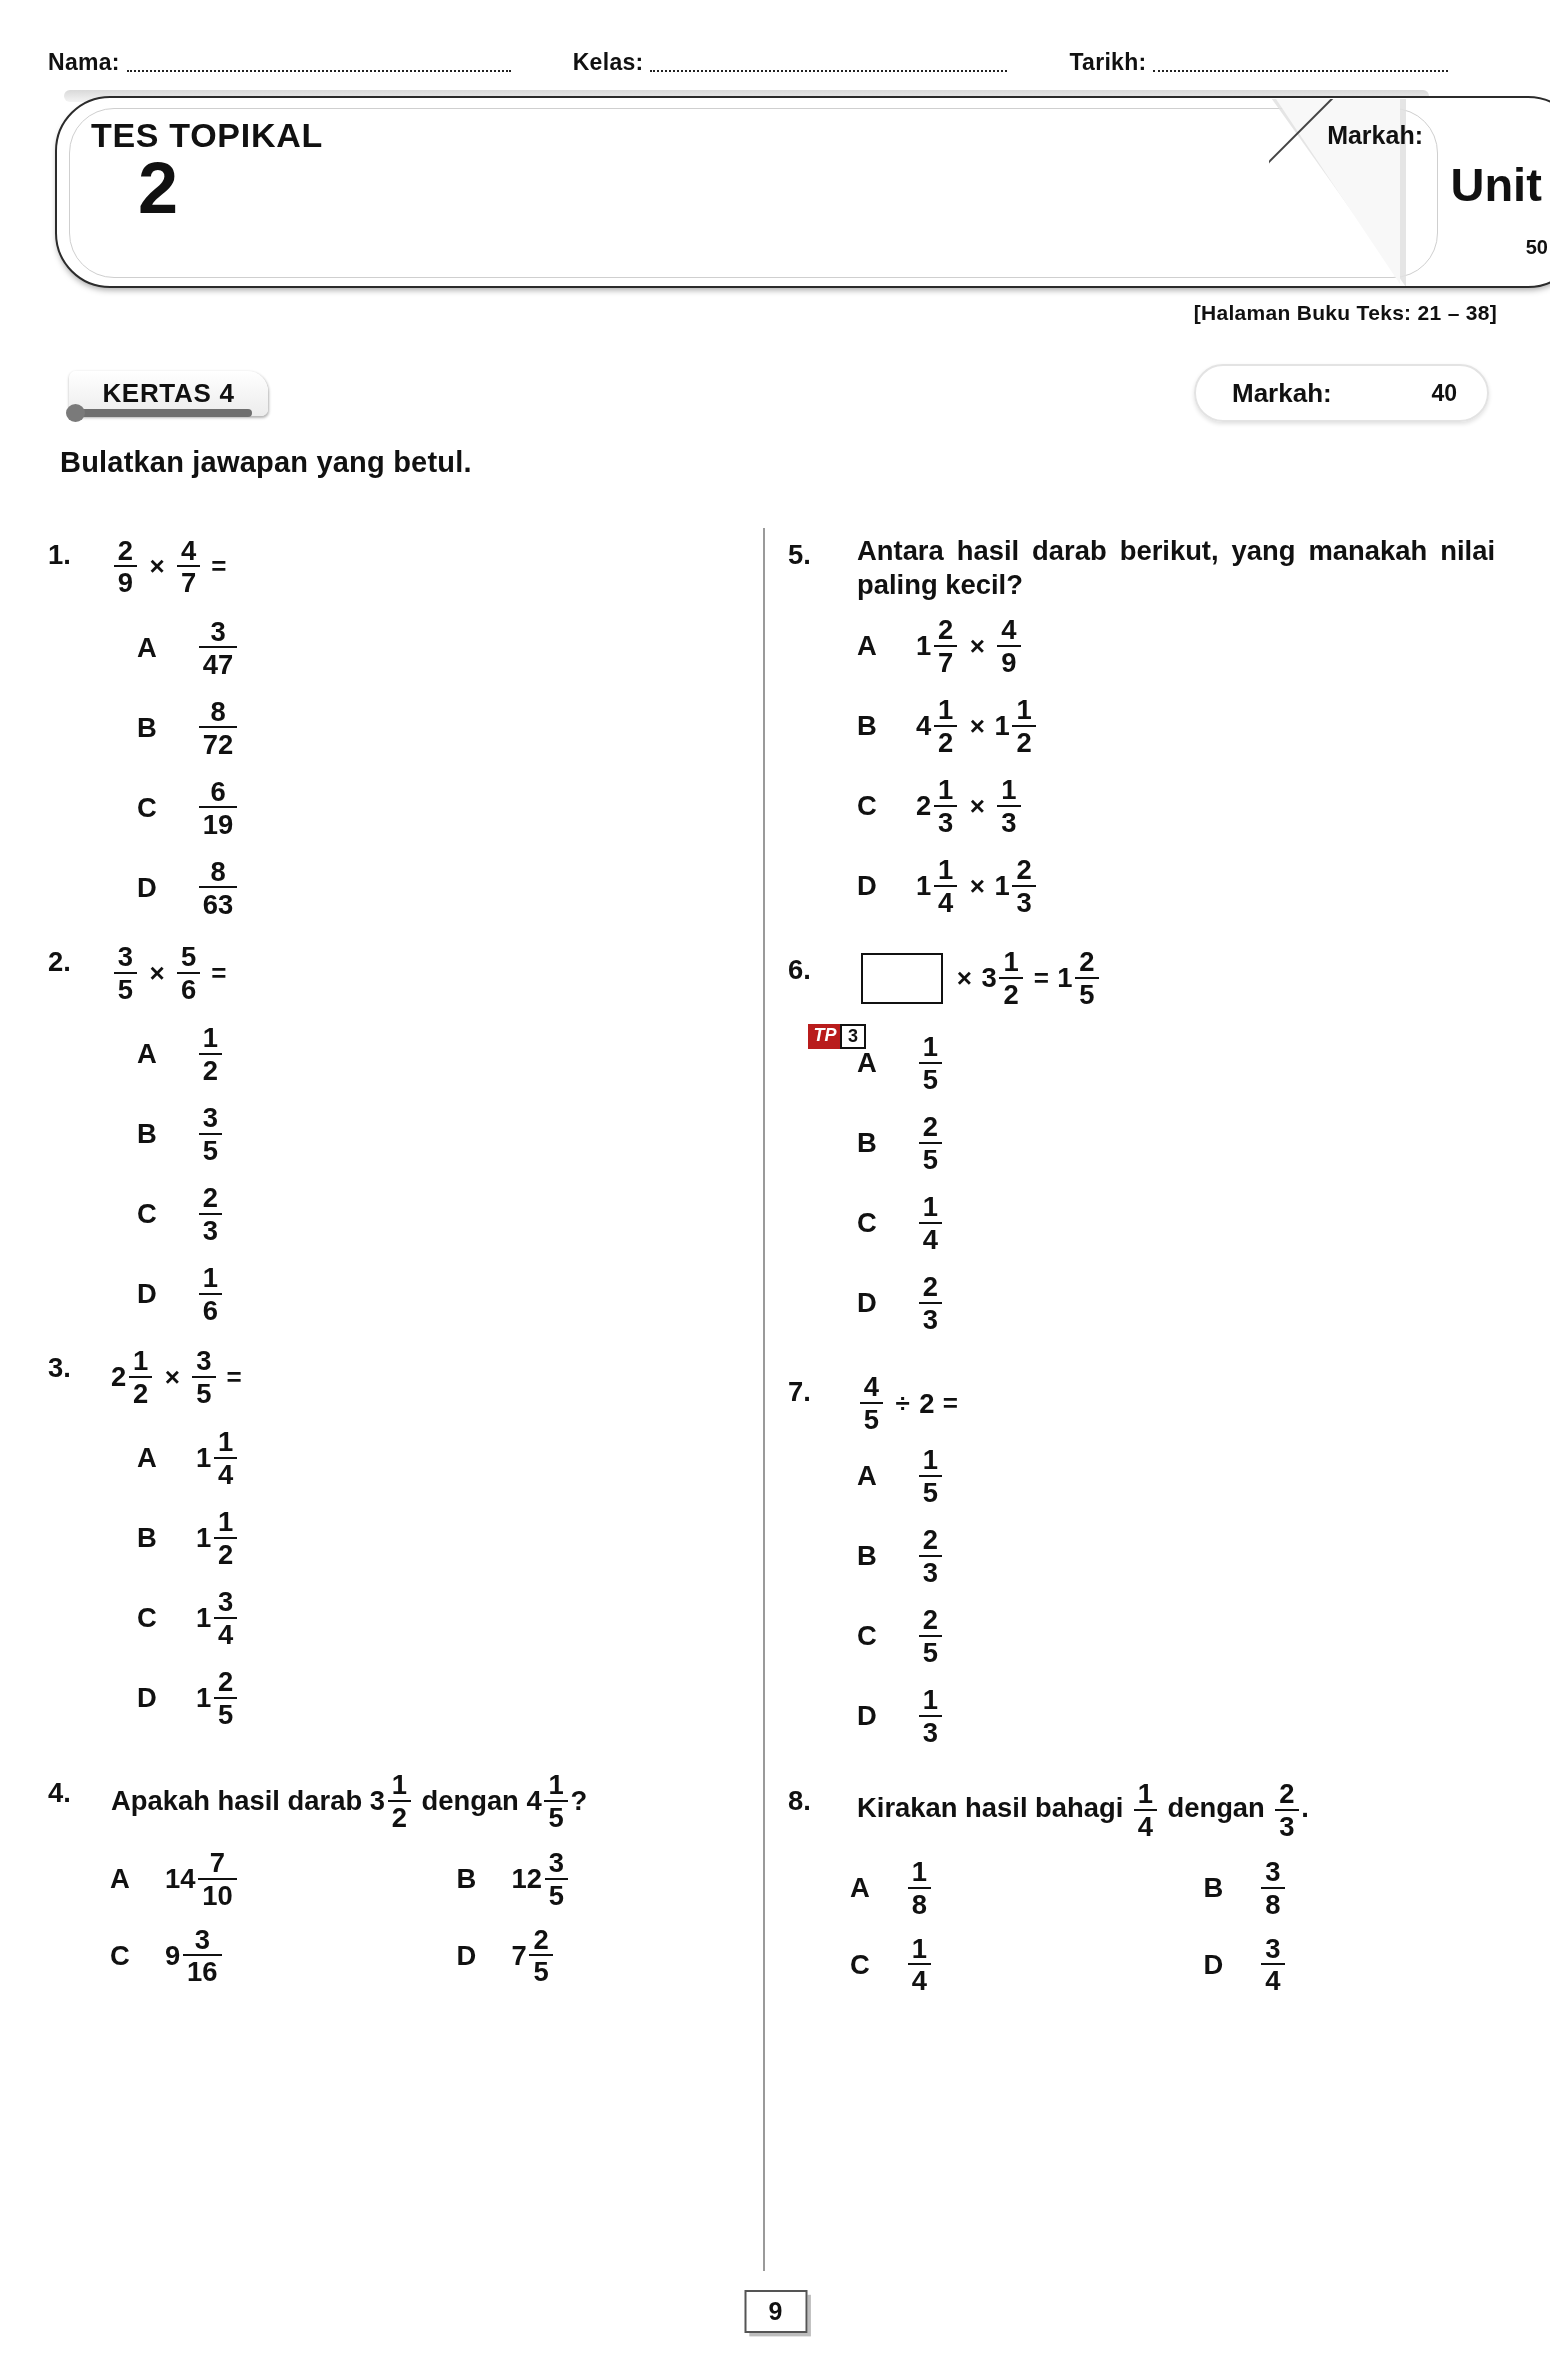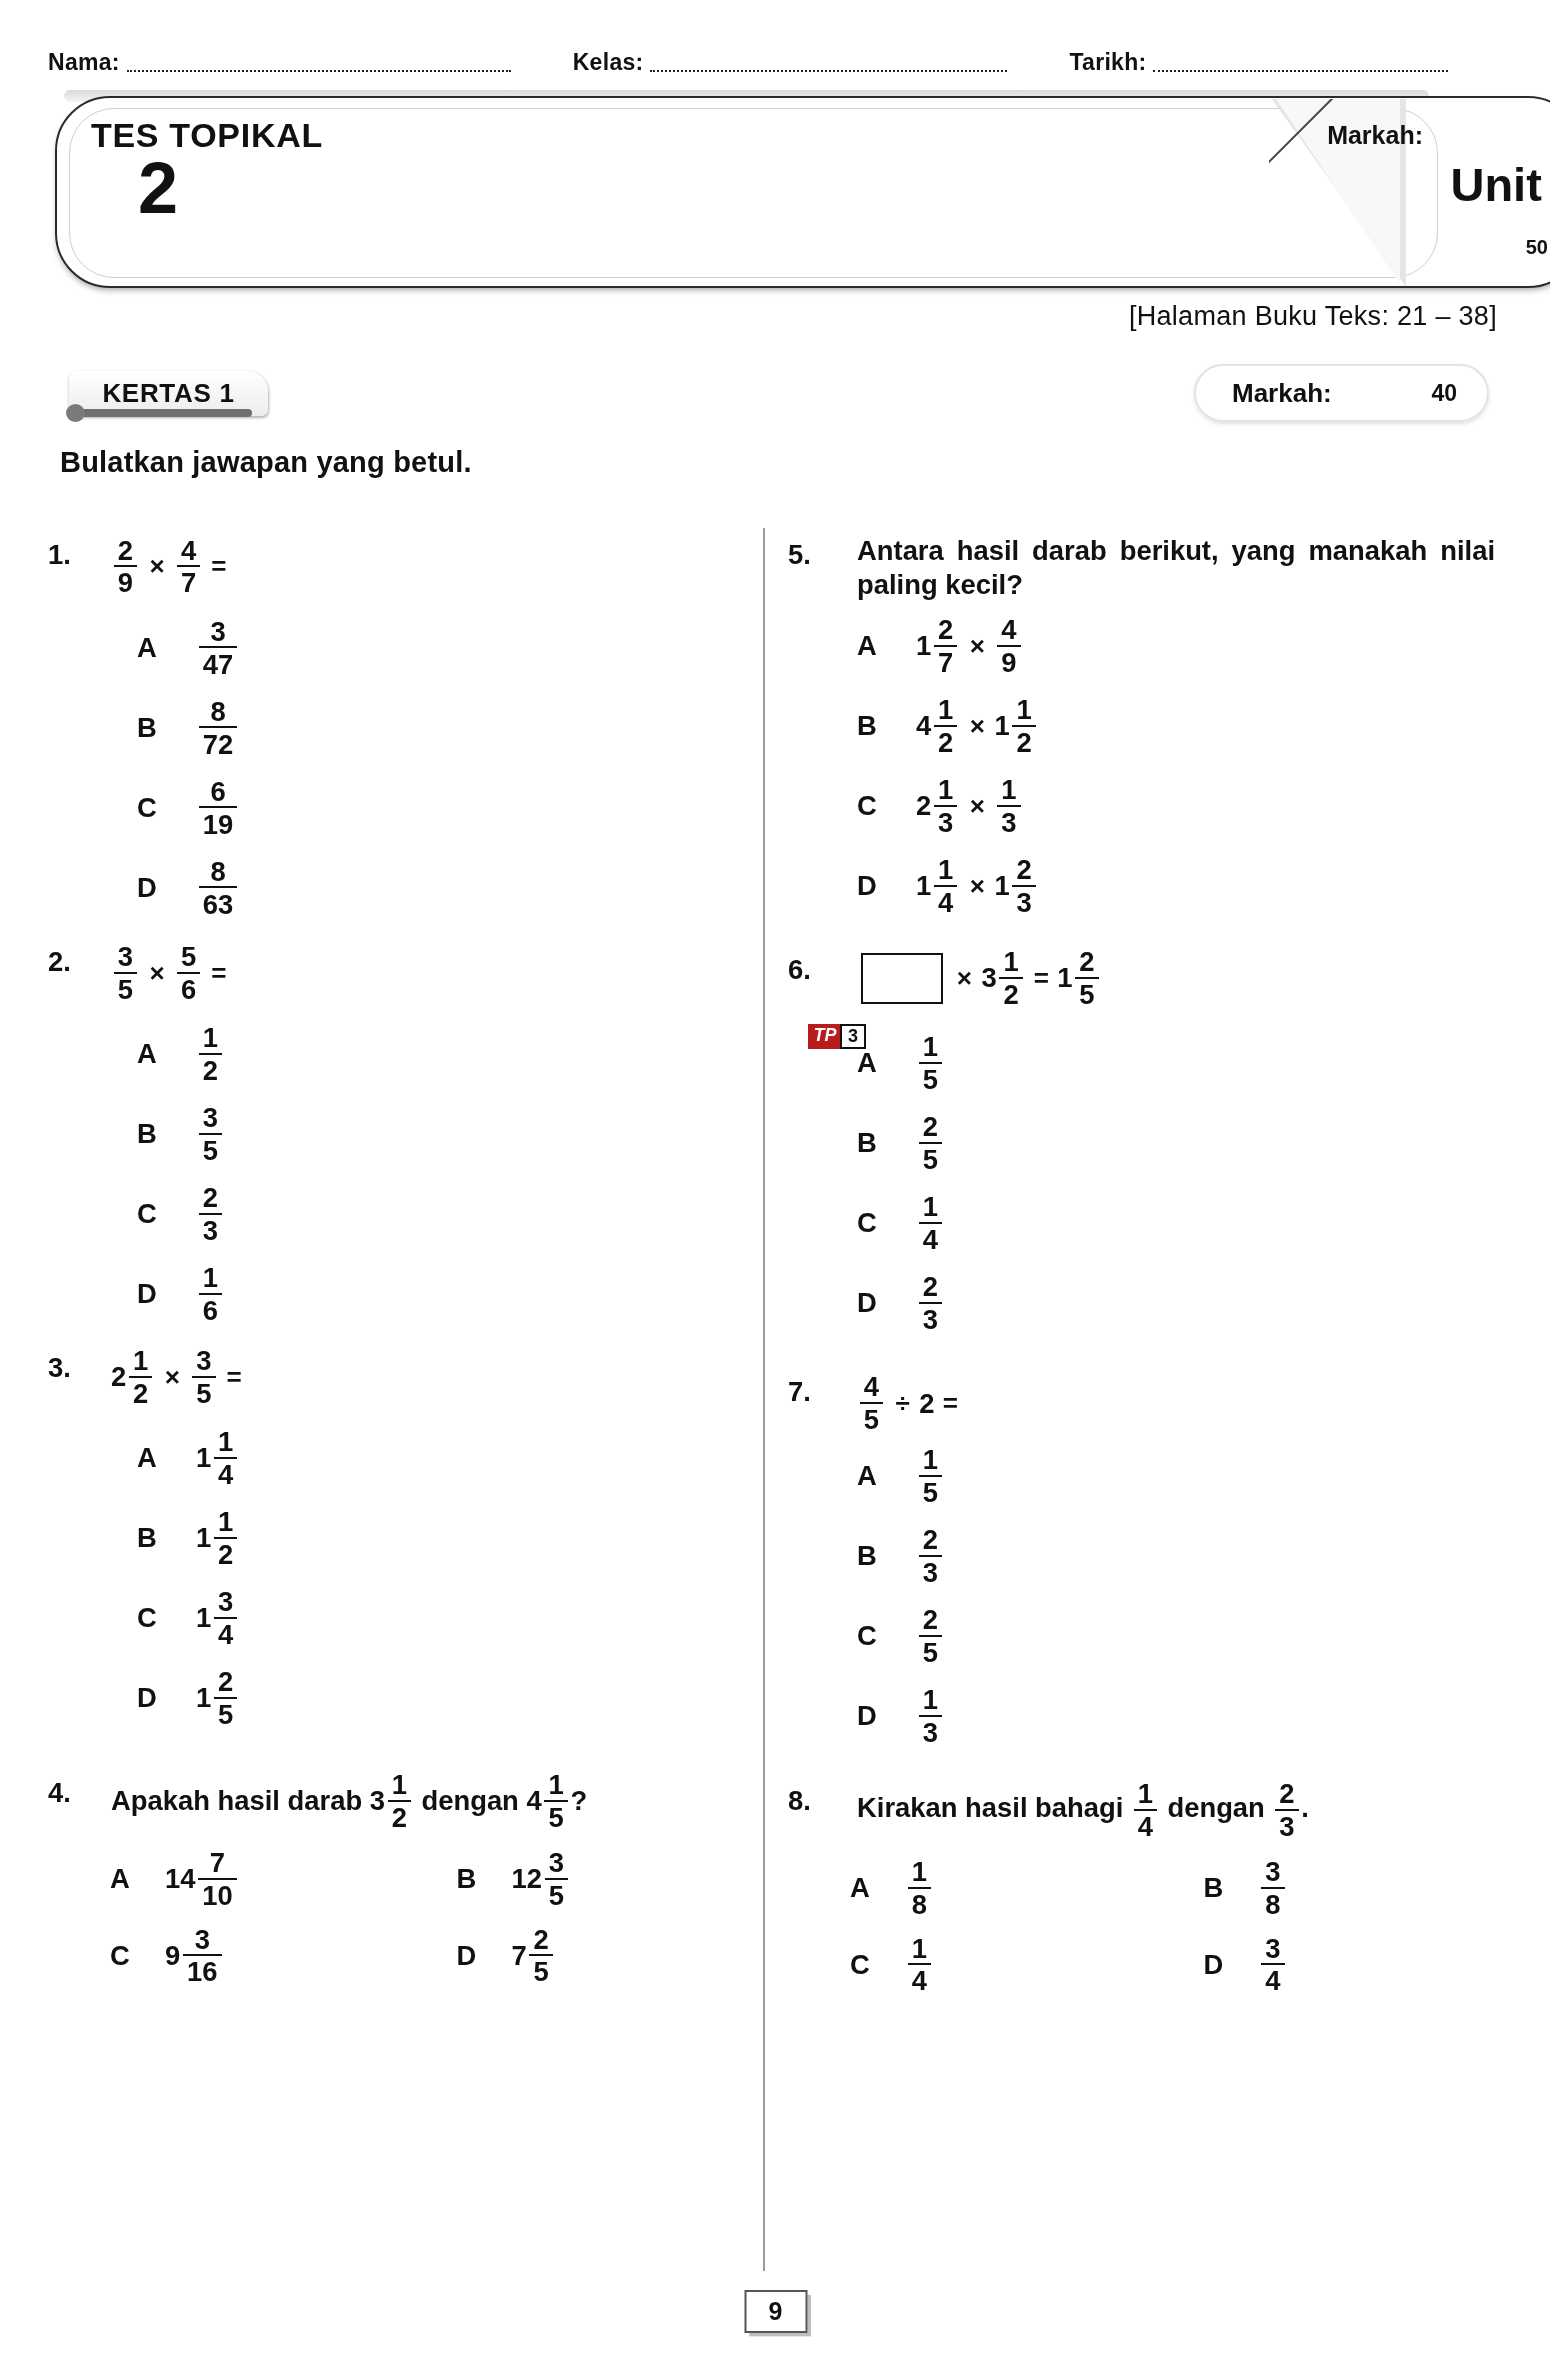--- a/index.html
+++ b/index.html
@@ -82,21 +82,21 @@
   .markah-50-lbl {
     position: absolute; right: 158px; top: 23px;
     font-size: 25px; font-weight: 700;
   }
   .markah-50-val {
     position: absolute; right: 33px; bottom: 27.4px;
     font-size: 20px; font-weight: 700;
   }
   .halaman {
     position: absolute; right: 54px; top: 301px;
-    font-size: 27px; font-weight: 400; letter-spacing: 0.3px;
+    font-size: 21px; font-weight: 700; letter-spacing: 0.3px;
   }
 
   
   .kertas-tab {
     position: absolute; left: 69px; top: 371px;
     width: 199px; height: 45px;
     border-radius: 6.9px 20.6px 6.9px 6.9px;
     background: linear-gradient(#ffffff,#ececec);
     box-shadow: 0.7px 1.4px 2.7px rgba(0,0,0,.3);
     display: flex; align-items: center; justify-content: center;
@@ -228,21 +228,21 @@
     <div class="fold"></div>
     <div class="fold2"></div>
     <div class="diag"></div>
   </div>
   <div class="markah-50-lbl">Markah:</div>
   <div class="markah-50-val">50</div>
 </div>
 <div class="halaman">[Halaman Buku Teks: 21 – 38]</div>
 
 <div class="kertas-tab">
-  <span>KERTAS 1</span>
+  <span>KERTAS 4</span>
 </div>
 <div class="kertas-curl">
   <div class="bar"></div>
   <div class="dot"></div>
 </div>
 <div class="markah20">
   <span class="lbl">Markah:</span>
   <span class="val">40</span>
 </div>
 <div class="instruction">Bulatkan jawapan yang betul.</div>

